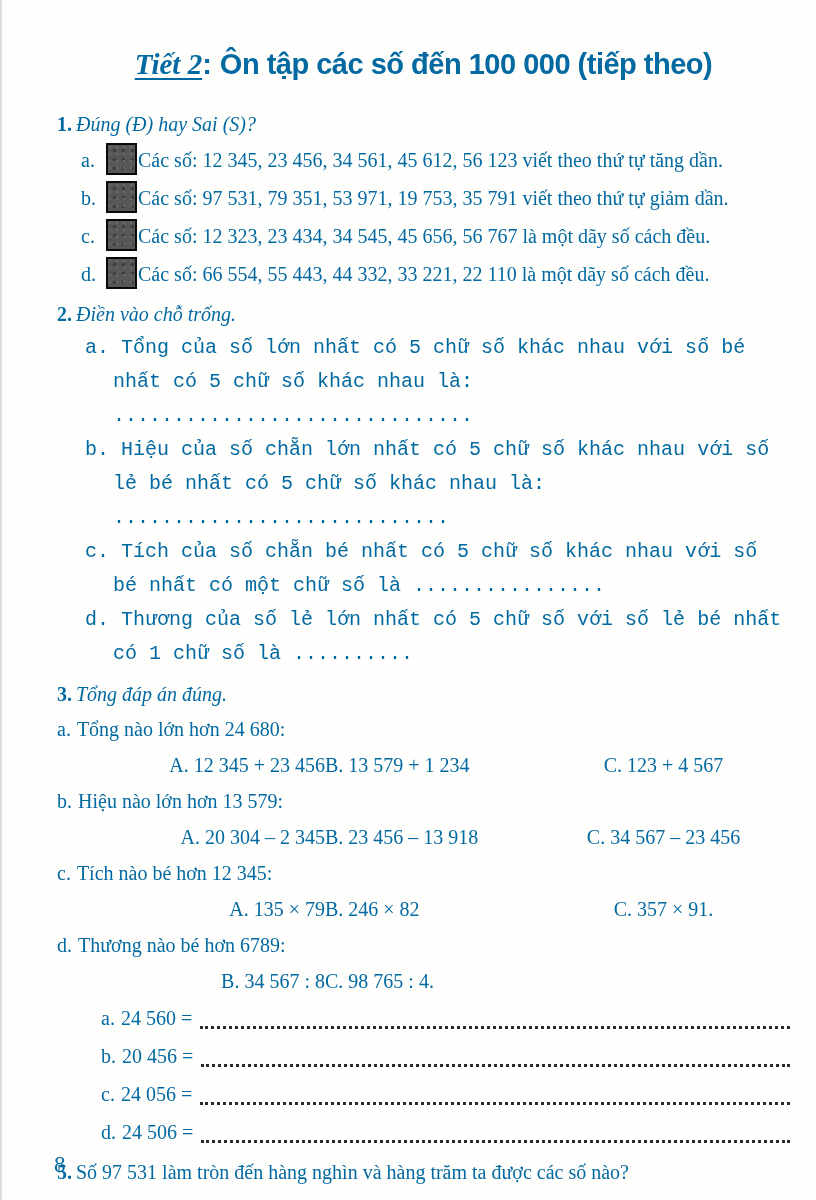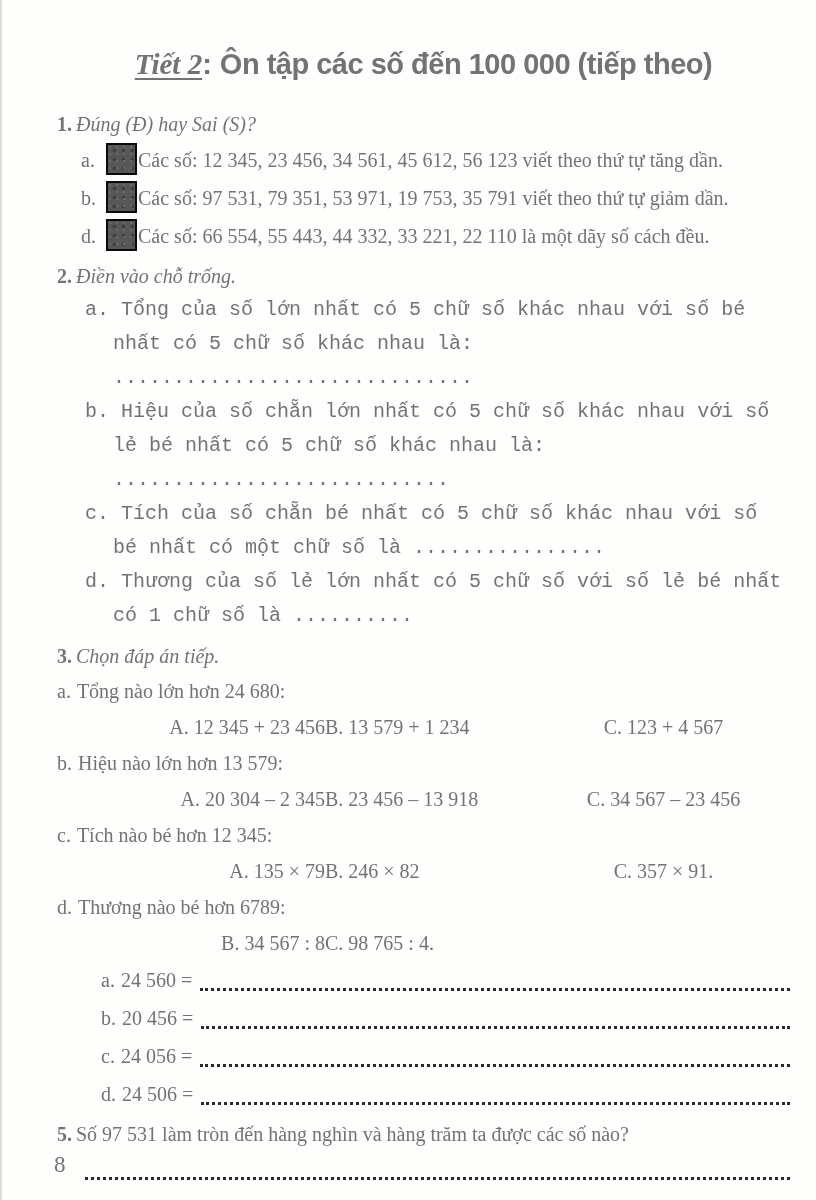--- a/index.html
+++ b/index.html
@@ -1,20 +1,20 @@
 <!DOCTYPE html>
 <html><head>
 <meta charset="utf-8">
 <style>
   html,body { margin:0; padding:0; background:#ffffff; }
   .page {
     position:relative;
     width:816px; height:1200px;
     background:#fefefd;
-    color:#737373;
+    color:#0369a1;
     font-family:"Liberation Serif", serif;
     font-size:20px;
     box-sizing:border-box;
     padding:46px 26px 0 57px;
     overflow:hidden;
   }
   
   .page::before{
     content:""; position:absolute; left:0; top:0; bottom:0; width:3px;
     background:linear-gradient(to right, rgba(0,0,0,0.18), rgba(0,0,0,0));
@@ -98,33 +98,36 @@
   <div class="qhead">
     <span class="qnum">1.</span><span class="iprompt">Đúng (Đ) hay Sai (S)?</span>
   </div>
   <div class="q1-item">
     <span class="letter">a.</span><span class="checkbox"></span><span>Các số: 12 345, 23 456, 34 561, 45 612, 56 123 viết theo thứ tự tăng dần.</span>
   </div>
   <div class="q1-item">
     <span class="letter">b.</span><span class="checkbox"></span><span>Các số: 97 531, 79 351, 53 971, 19 753, 35 791 viết theo thứ tự giảm dần.</span>
   </div>
   <div class="q1-item">
+    <span class="letter">c.</span><span class="checkbox"></span><span>Các số: 12 323, 23 434, 34 545, 45 656, 56 767 là một dãy số cách đều.</span>
+  </div>
+  <div class="q1-item">
     <span class="letter">d.</span><span class="checkbox"></span><span>Các số: 66 554, 55 443, 44 332, 33 221, 22 110 là một dãy số cách đều.</span>
   </div>
 
   <div class="qhead mt4">
     <span class="qnum">2.</span><span class="iprompt">Điền vào chỗ trống.</span>
   </div>
   <p class="hang"><span class="letter">a.</span> <span>Tổng của số lớn nhất có 5 chữ số khác nhau với số bé nhất có 5 chữ số khác nhau là: ..............................</span></p>
   <p class="hang"><span class="letter">b.</span> <span>Hiệu của số chẵn lớn nhất có 5 chữ số khác nhau với số lẻ bé nhất có 5 chữ số khác nhau là: ............................</span></p>
   <p class="hang"><span class="letter">c.</span> <span>Tích của số chẵn bé nhất có 5 chữ số khác nhau với số bé nhất có một chữ số là ................</span></p>
   <p class="hang"><span class="letter">d.</span> <span>Thương của số lẻ lớn nhất có 5 chữ số với số lẻ bé nhất có 1 chữ số là ..........</span></p>
 
   <div class="qhead mt6">
-    <span class="qnum">3.</span><span class="iprompt">Chọn đáp án tiếp.</span>
+    <span class="qnum">3.</span><span class="iprompt">Tổng đáp án đúng.</span>
   </div>
 
   <div class="sub-head">
     <span class="letter">a.</span><span>Tổng nào lớn hơn 24 680:</span>
   </div>
   <div class="opts">
     <span class="opt">A. 12 345 + 23 456</span>
     <span class="opt">B. 13 579 + 1 234</span>
     <span class="opt">C. 123 + 4 567</span>
   </div>

